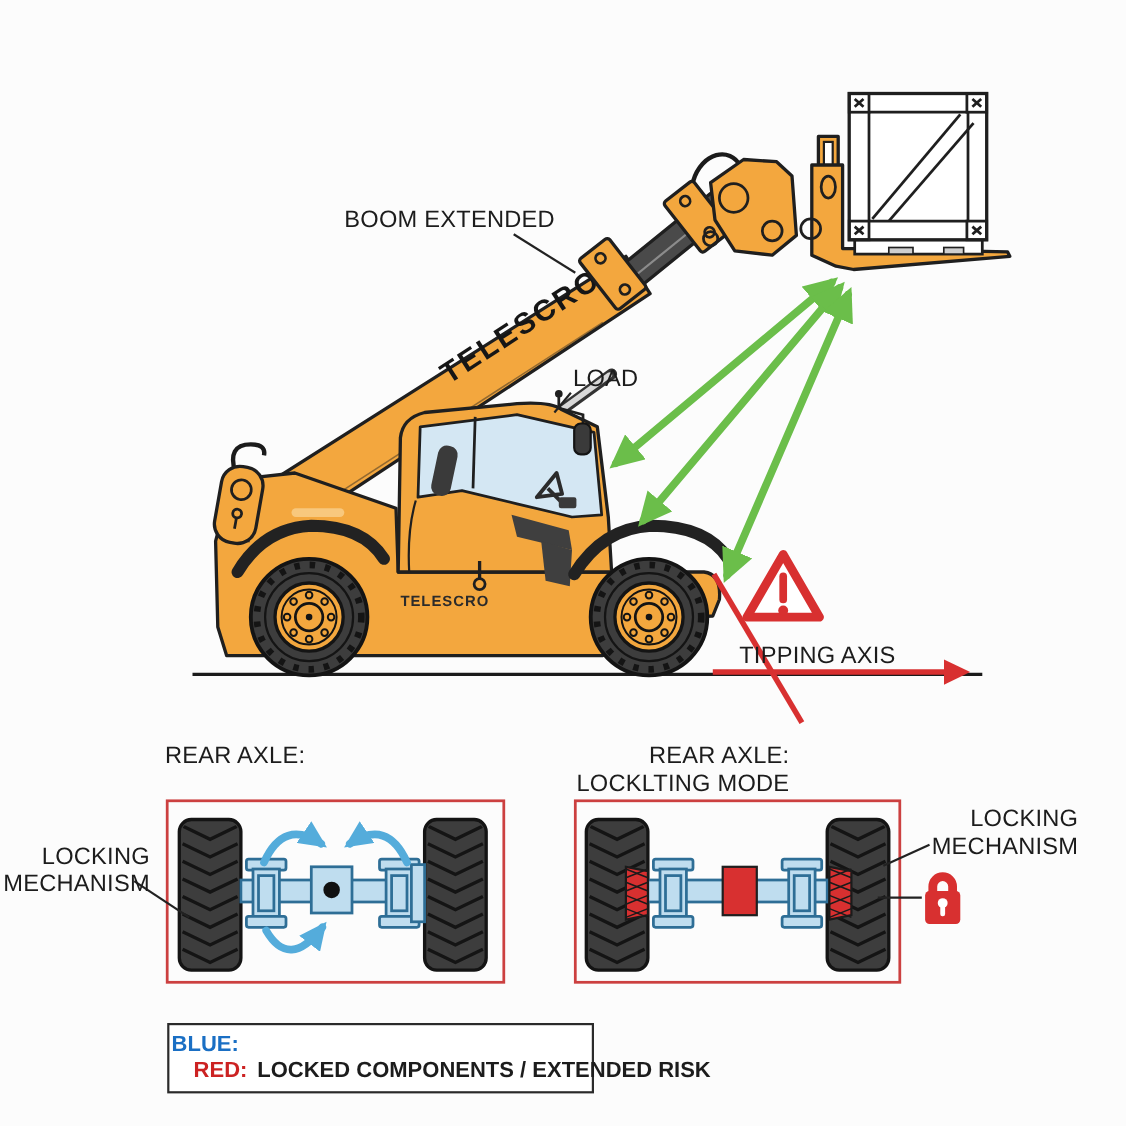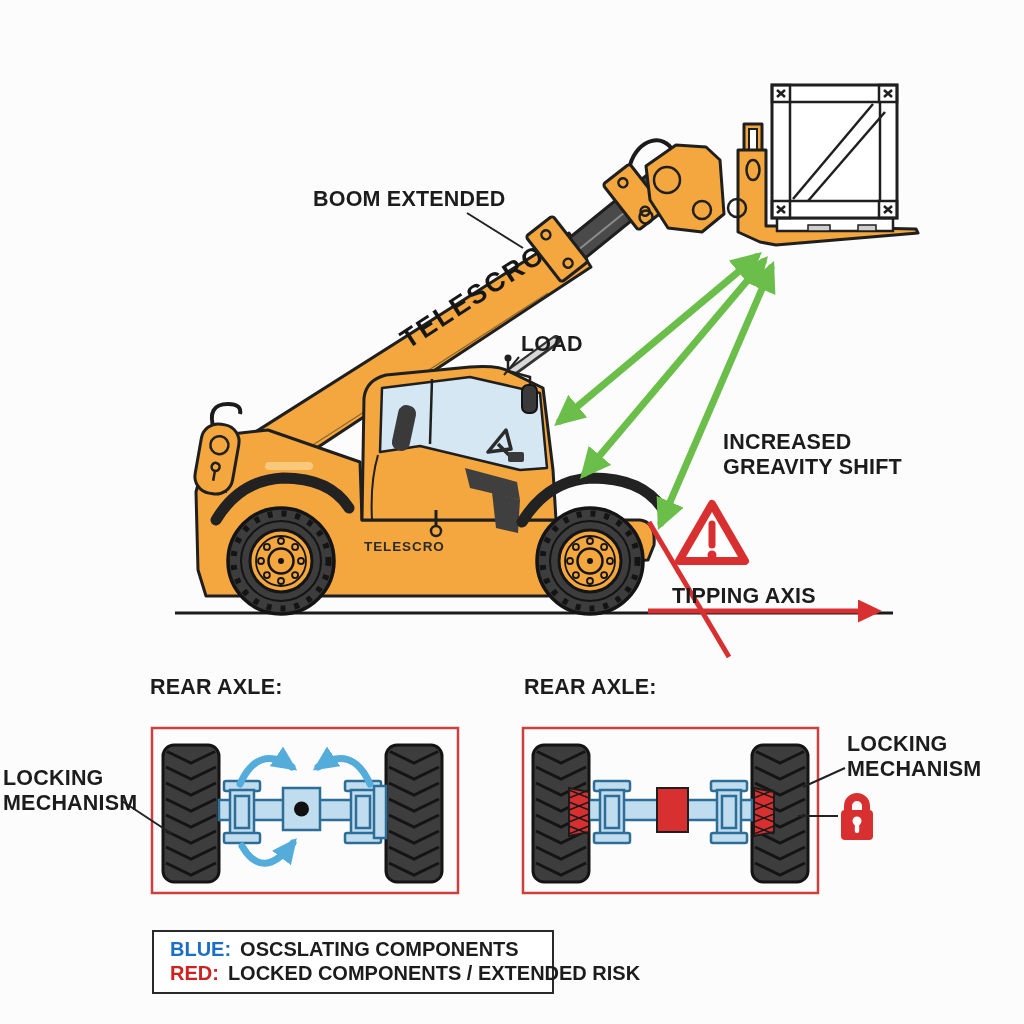--- a/index.html
+++ b/index.html
@@ -5,29 +5,29 @@
   :root{
     --yellow:#F3A73E; --outline:#1F1F1F; --glass:#D4E7F3; --dark-gray:#3D3D3D;
     --green:#6BBE4A; --red:#D83030; --panel-red:#CC4040;
     --blue-fill:#BFDDEF; --blue-stroke:#2E6E96; --blue-arrow:#54ACDB;
     --legend-blue:#1A6FC4; --legend-red:#CC2222; --text:#1C1C1C;
   }
   html,body{margin:0;padding:0;background:#fff;}
   .canvas{position:relative;width:1024px;height:1024px;background:#FCFCFC;overflow:hidden;
           font-family:"Liberation Sans",sans-serif;}
   .art{position:absolute;left:0;top:0;}
-  .lbl{position:absolute;font-weight:700;color:var(--text);font-size:21.5px;line-height:25px;
-       letter-spacing:.2px;white-space:nowrap;}
+  .lbl{position:absolute;font-weight:400;color:var(--text);font-size:21.5px;line-height:25px;
+       letter-spacing:.2px;white-space:nowrap;text-align:right;}
   .lbl span{display:block;}
   .legend-box{position:absolute;left:152px;top:930px;width:372px;border:2.5px solid #2a2a2a;
-              background:#fff;padding:5px 10px 7px 16px;font-weight:700;font-size:20px;line-height:24px;
+              background:#fff;padding:5px 10px 7px 2px;font-weight:700;font-size:20px;line-height:24px;
               color:var(--text);white-space:nowrap;}
   .legend-row{display:flex;gap:9px;}
   .blue-term{color:var(--legend-blue);}
-  .red-term{color:var(--legend-red);}
+  .red-term{color:var(--legend-red);margin-left:20px;}
   
   .ol{stroke:var(--outline);stroke-width:3;stroke-linejoin:round;stroke-linecap:round;}
   .fy{fill:var(--yellow);}
   .fw{fill:#fff;}
   .glass{fill:var(--glass);}
   .blue{fill:var(--blue-fill);stroke:var(--blue-stroke);stroke-width:2.5;}
   .barc{stroke:var(--blue-arrow);stroke-width:7;fill:none;stroke-linecap:round;}
   .grn{stroke:var(--green);stroke-width:7;fill:none;stroke-linecap:round;}
   .redln{stroke:var(--red);stroke-width:5;fill:none;}
   .ldr{stroke:#222;stroke-width:2;}
@@ -280,49 +280,45 @@
     <rect x="-16" y="1" width="32" height="30" rx="4" fill="var(--red)"></rect>
     <circle cx="0" cy="12" r="4.5" fill="#fff"></circle>
     <rect x="-2.2" y="14" width="4.4" height="10" rx="2" fill="#fff"></rect>
   </g>
 </svg>
 
 <div class="lbl" style="left:313px;top:187px;">BOOM EXTENDED</div>
 
 <div class="lbl" style="left:521px;top:332px;">LOAD</div>
 
-<div class="lbl" style="left:723px;top:430px;">
-  <span>INCREASED</span>
-  <span>GREAVITY SHIFT</span>
-</div>
 
 <div class="lbl" style="left:672px;top:584px;">TIPPING AXIS</div>
 
 <div class="lbl" style="left:150px;top:675px;">
   <span>REAR AXLE:</span>
 </div>
 
 <div class="lbl" style="left:524px;top:675px;">
   <span>REAR AXLE:</span>
+  <span>LOCKLTING MODE</span>
 </div>
 
 <div class="lbl" style="left:3px;top:766px;">
   <span>LOCKING</span>
   <span>MECHANISM</span>
 </div>
 
 <div class="lbl" style="left:847px;top:732px;">
   <span>LOCKING</span>
   <span>MECHANISM</span>
 </div>
 
 <div class="legend-box">
   <div class="legend-row">
     <span class="blue-term">BLUE:</span>
-    <span>OSCSLATING COMPONENTS</span>
   </div>
   <div class="legend-row">
     <span class="red-term">RED:</span>
     <span>LOCKED COMPONENTS / EXTENDED RISK</span>
   </div>
 </div>
 
 </div>
 
 </body></html>

